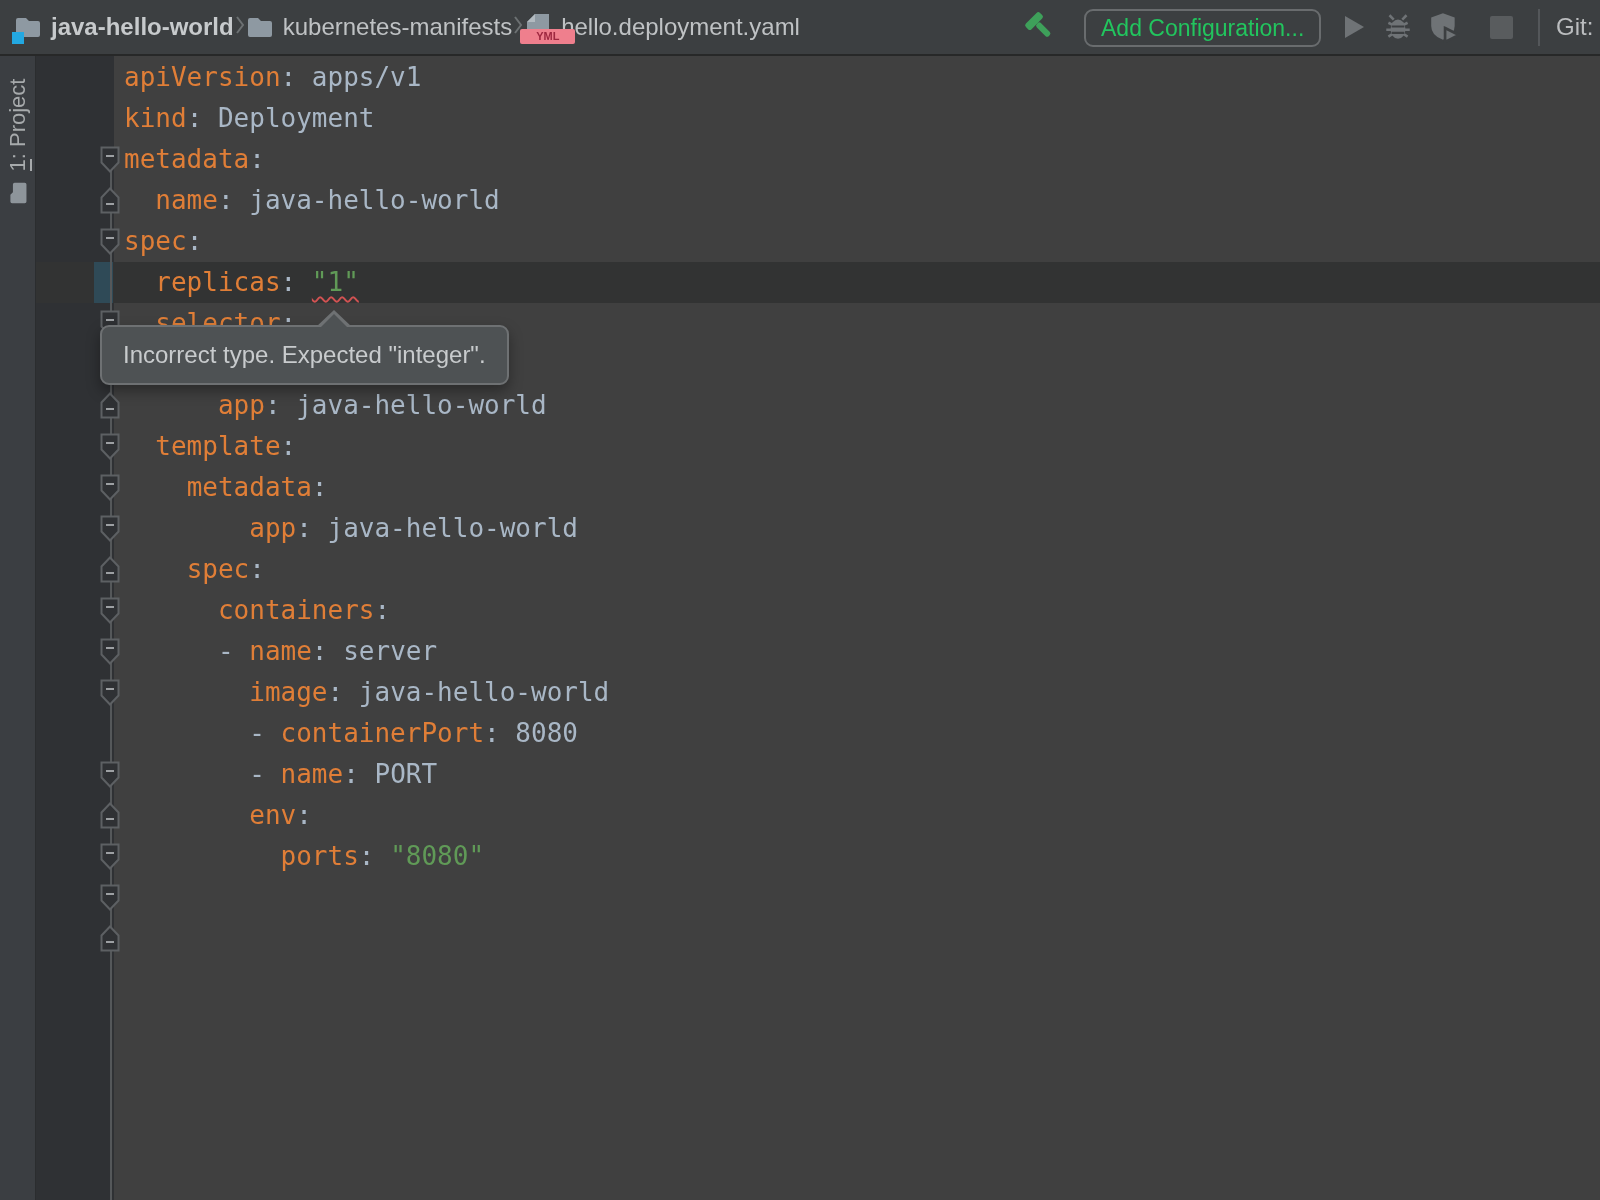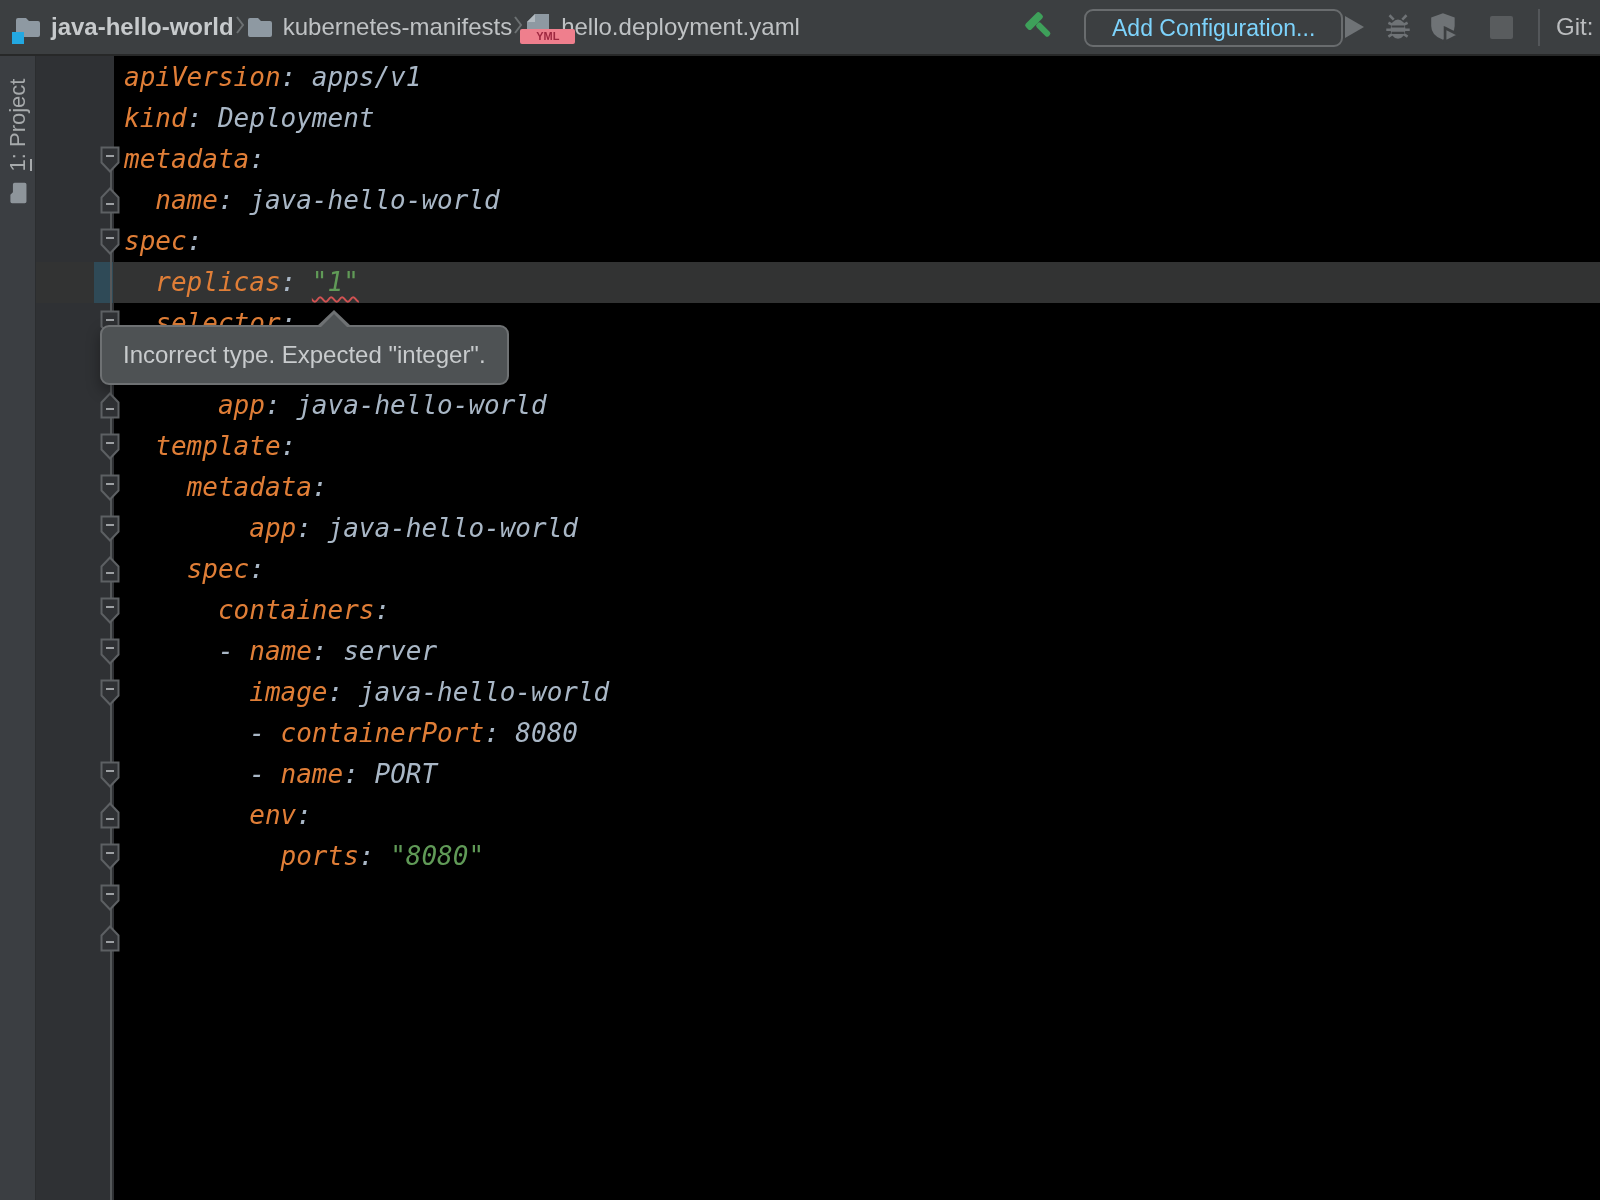--- a/index.html
+++ b/index.html
@@ -19,21 +19,21 @@
                align-items:center; justify-content:center; }
   .proj-badge { position:absolute; left:-2px; bottom:-3px; width:12px; height:12px;
                 background:#23A8E1; }
   .yml-badge { position:absolute; left:-4px; bottom:-3px; background:#EF7F8D;
                color:#9E2840; font-size:11px; font-weight:bold; line-height:15px;
                padding:0 16px; border-radius:2px; letter-spacing:0; }
   .right-tools { position:absolute; right:0; top:0; height:54px; }
   .hammer { position:absolute; left:1022px; top:10px; }
   .add-config-btn { position:absolute; left:1084px; top:9px; height:38px;
                     border:2px solid #696C6E; border-radius:9px; background:transparent;
-                    color:#7dd3fc; font-size:23px; padding:0 26px; line-height:34px;
+                    color:#22c55e; font-size:23px; padding:0 15px; line-height:34px;
                     font-family:"Liberation Sans", sans-serif; white-space:nowrap; }
   .tb-icon { position:absolute; top:0; height:54px; display:flex; align-items:center; }
   .play-icon  { left:1342px; }
   .bug-icon   { left:1382px; }
   .cov-icon   { left:1428px; }
   .stop-icon  { left:1490px; }
   .stop-square { width:23px; height:23px; background:#595C5E; border-radius:2px; }
   .tb-divider { position:absolute; left:1538px; top:9px; width:2px; height:37px;
                 background:#54575A; }
   .git-label { position:absolute; left:1556px; top:0; height:54px; display:flex;
@@ -43,21 +43,21 @@
   .toolwindow-bar { position:absolute; left:0; top:56px; width:36px; bottom:0;
                     background:#3B3E42; border-right:1px solid #2B2D2F; }
   .vtab { position:absolute; left:-62px; top:68px; width:160px; height:36px;
           display:flex; align-items:center; justify-content:center; gap:10px;
           transform:rotate(-90deg); }
   .vtab-label { color:#A7AAAC; font-size:22px; white-space:nowrap; }
   .vtab-num { border-bottom:2px solid #A7AAAC; }
 
   
   .editor { position:absolute; left:36px; top:56px; right:0; bottom:0;
-            background:#000000;font-style:italic; }
+            background:#404040; }
   .gutter-bg { position:absolute; left:0; top:0; bottom:0; width:78px;
                background:#2F3134; }
   .caret-row { position:absolute; left:0; right:0; height:41px; background:#323333; }
   .caret-gutter-mark { position:absolute; left:58px; width:19px; height:41px;
                        background:#2F4A57; }
   .fold-line { position:absolute; left:74px; top:92px; bottom:0; width:2px;
                background:#55585A; }
   .fold-marker { position:absolute; left:64px; width:20px; height:27px; }
   .code-pre { position:absolute; left:88px; top:1px; font-family:"DejaVu Sans Mono", monospace;
               font-size:26px; line-height:41px; }

